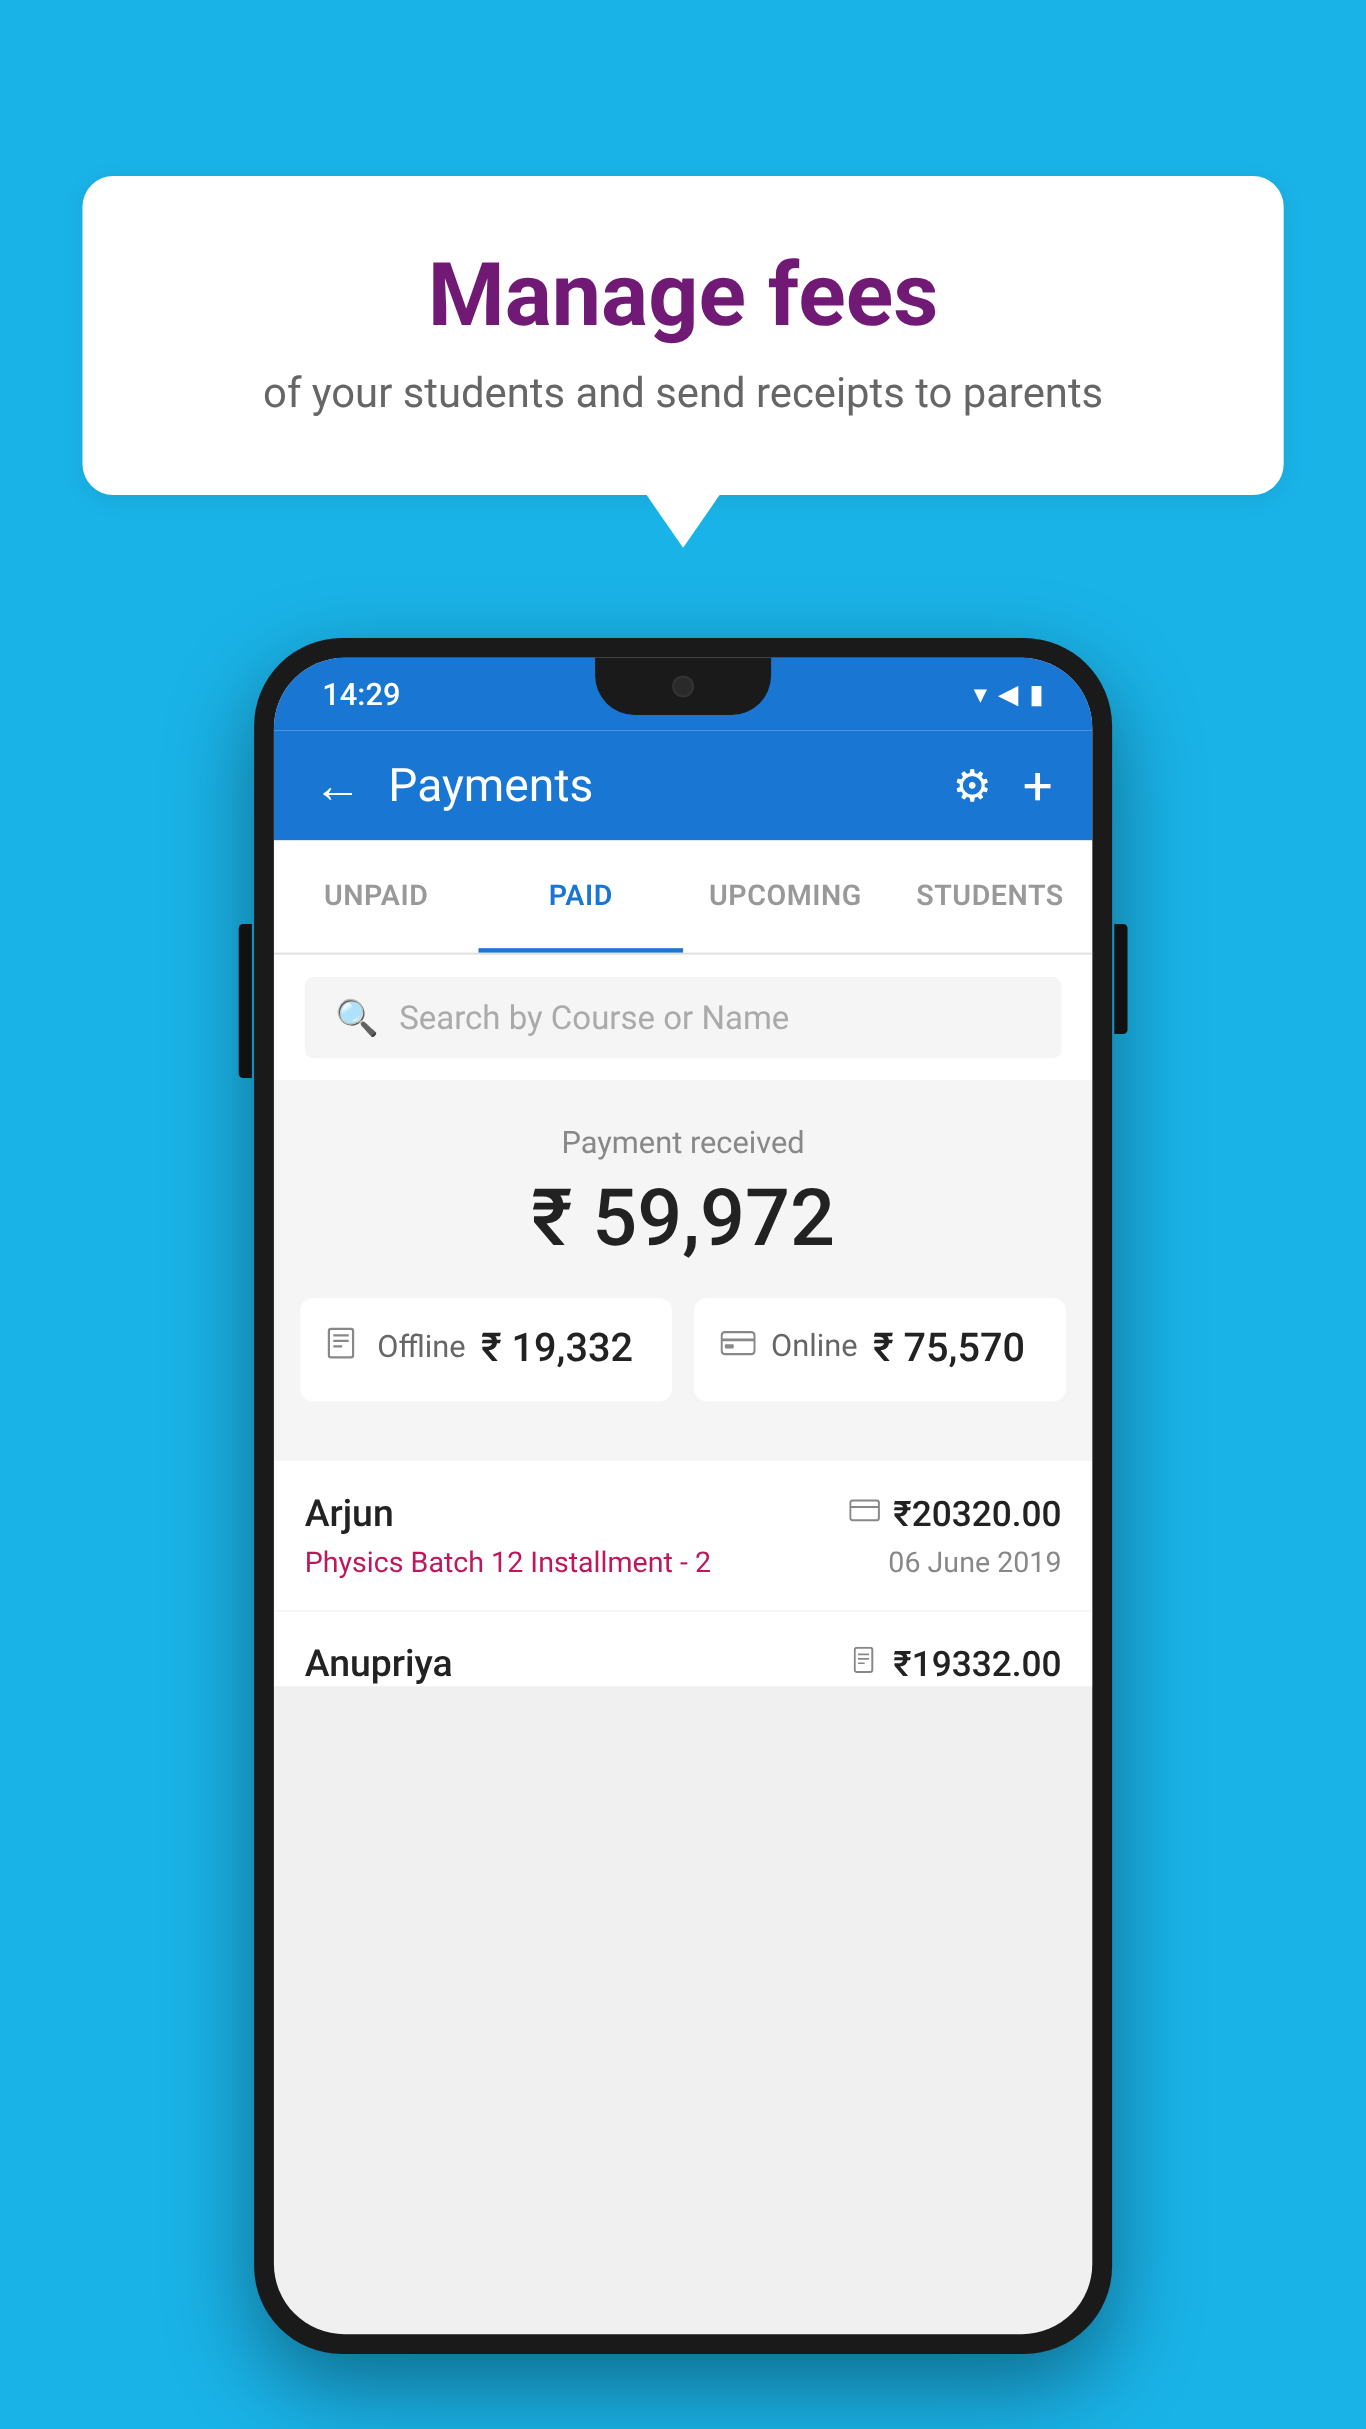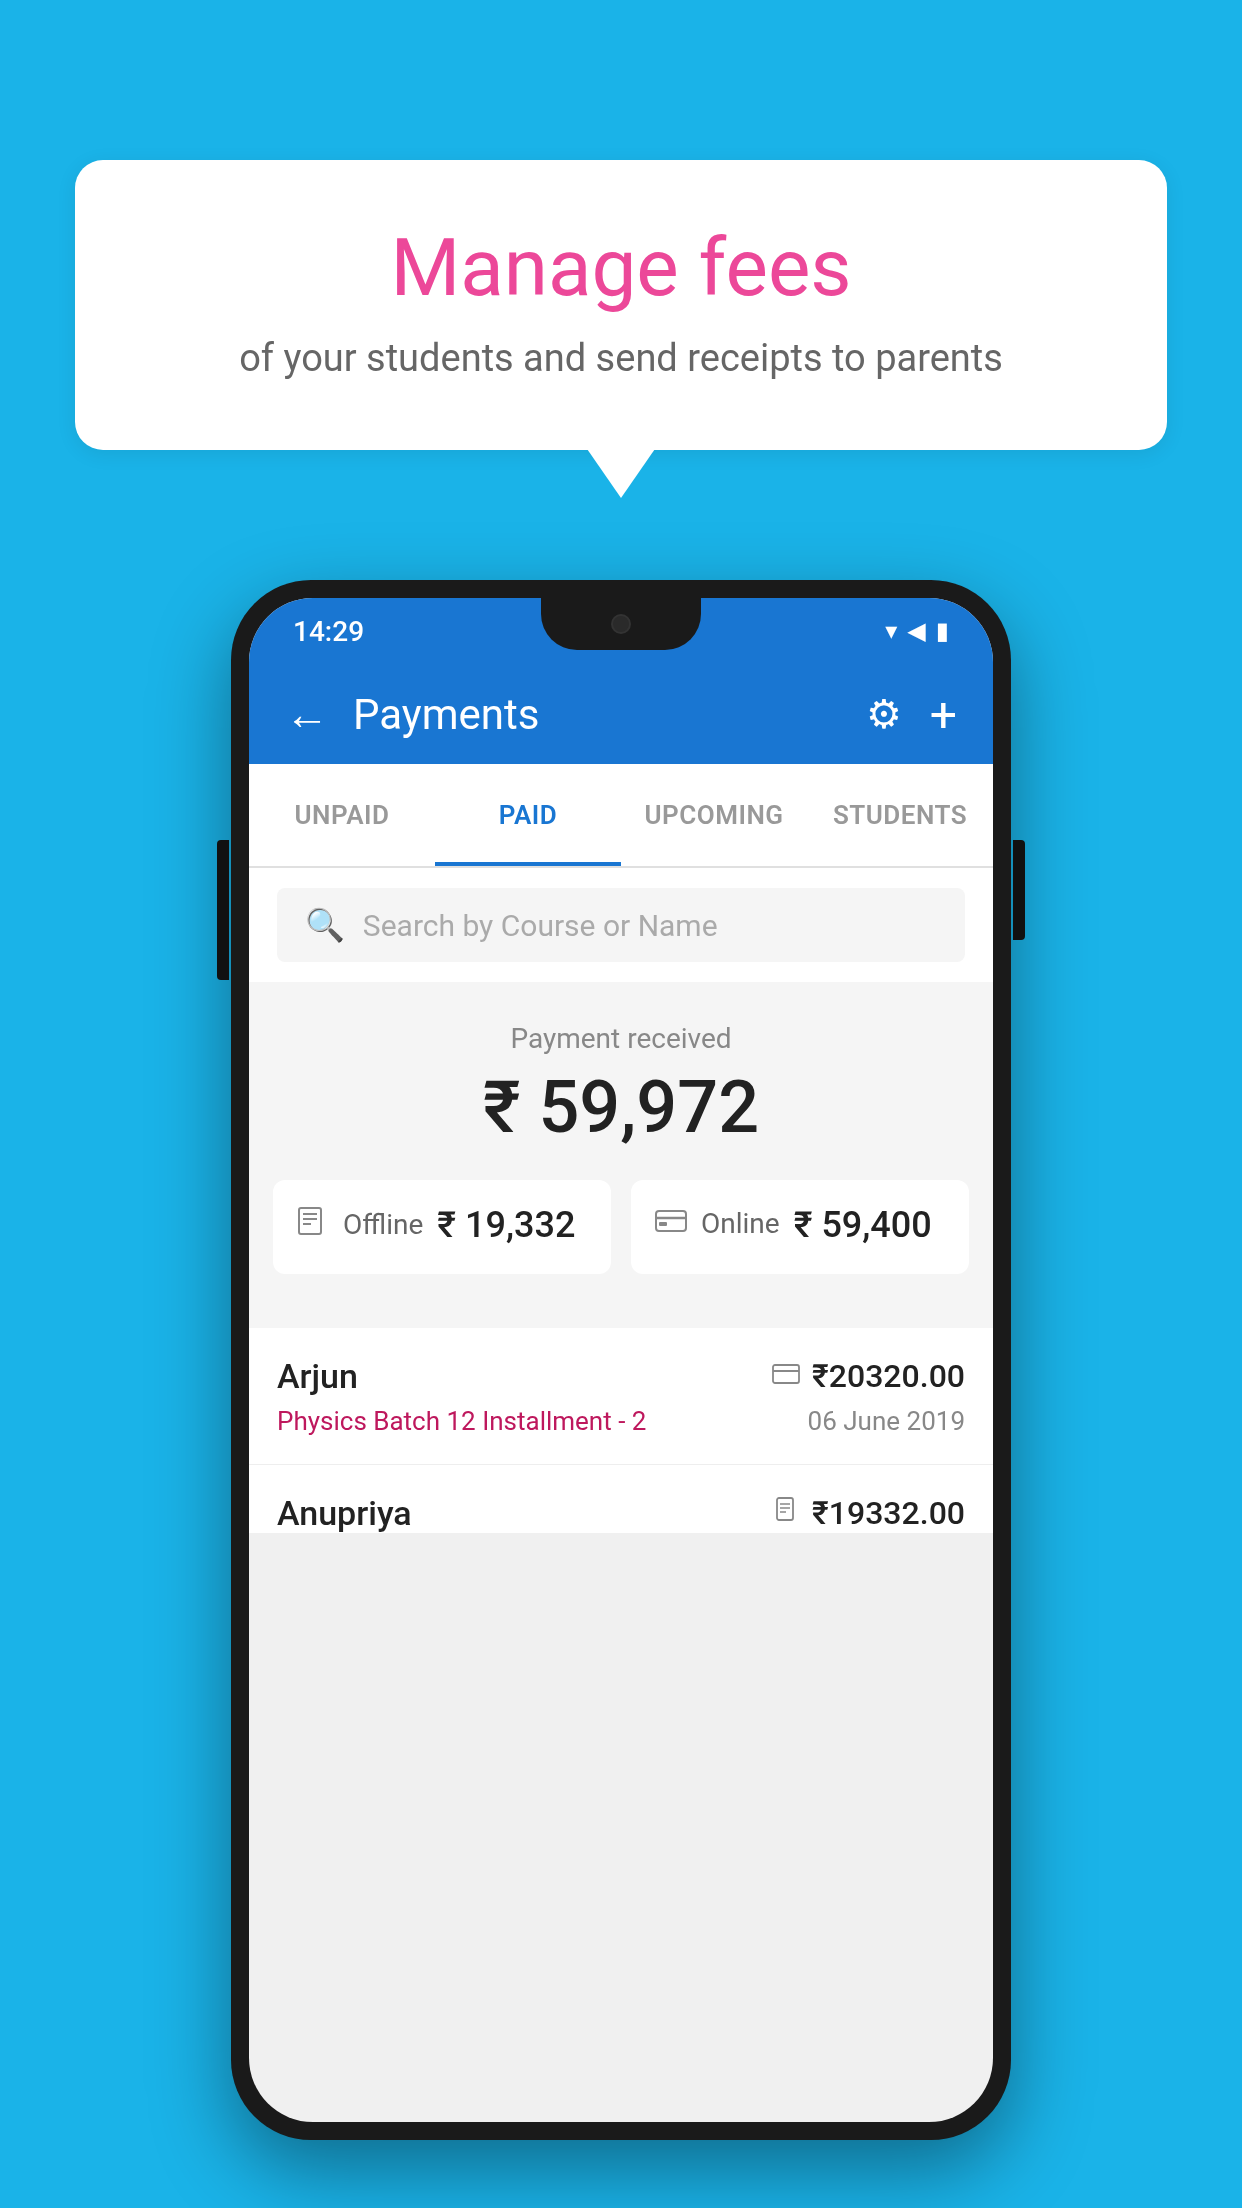--- a/index.html
+++ b/index.html
@@ -32,22 +32,22 @@
       left: 50%;
       transform: translateX(-50%);
       width: 0;
       height: 0;
       border-left: 36px solid transparent;
       border-right: 36px solid transparent;
       border-top: 52px solid white;
     }
     .speech-bubble-title {
       font-size: 80px;
-      font-weight: 400;
-      color: #ec4899;
+      font-weight: 700;
+      color: #701a75;
       line-height: 1.2;
       margin-bottom: 20px;
     }
     .speech-bubble-subtitle {
       font-size: 38px;
       color: #666;
       font-weight: 400;
     }
 
     
@@ -457,21 +457,21 @@
               <span class="card-icon">
                 
                 <svg width="32" height="28" viewBox="0 0 32 28" fill="none" xmlns="http://www.w3.org/2000/svg">
                   <rect x="1" y="5" width="30" height="20" rx="3" stroke="#888" stroke-width="2"></rect>
                   <line x1="1" y1="12" x2="31" y2="12" stroke="#888" stroke-width="2.5"></line>
                   <rect x="4" y="16" width="8" height="4" rx="1" fill="#888"></rect>
                 </svg>
               </span>
               <span class="card-type">Online</span>
             </div>
-            <div class="card-amount">₹ 59,400</div>
+            <div class="card-amount">₹ 75,570</div>
           </div>
         </div>
       </div>
 
 
       <div class="transaction-row">
         <div class="transaction-top">
           <span class="transaction-name">Arjun</span>
           <div class="transaction-amount-row">
             <span class="transaction-method-icon">

